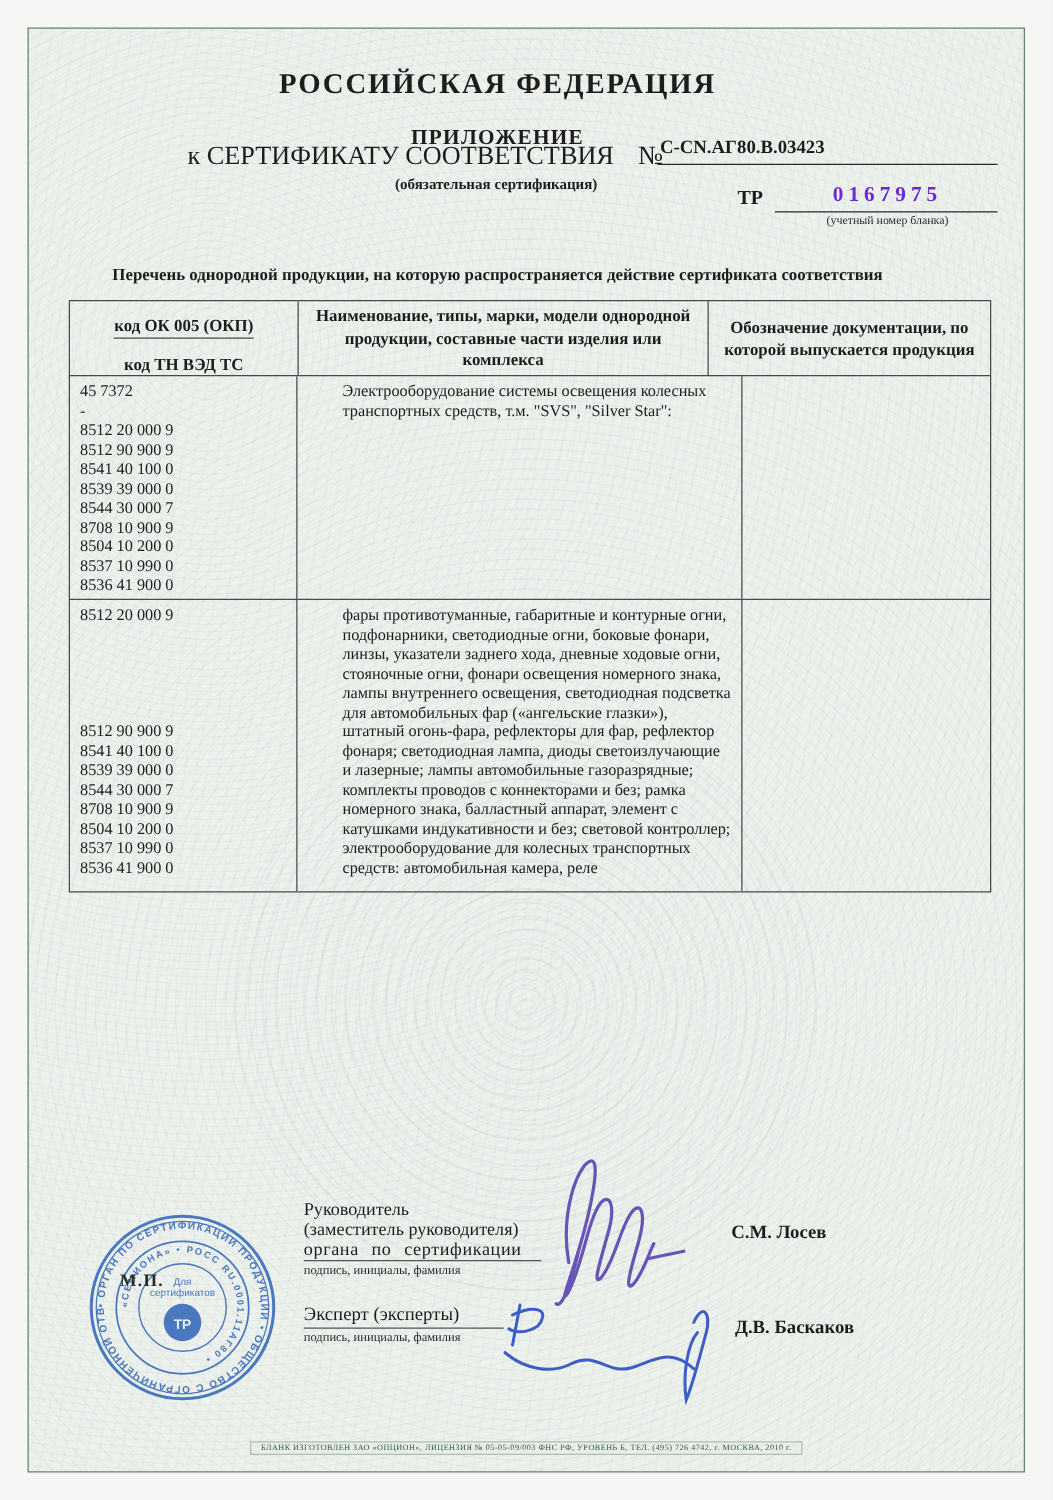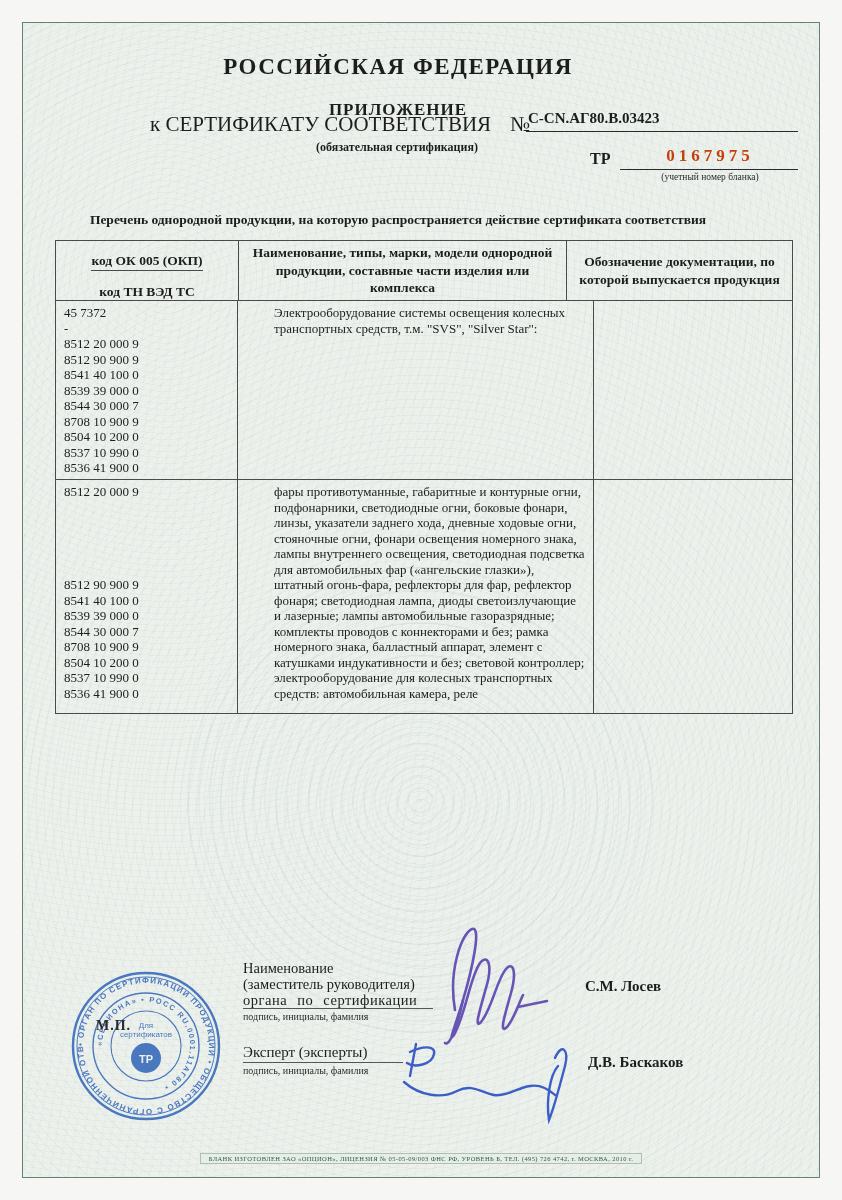--- a/index.html
+++ b/index.html
@@ -35,21 +35,21 @@
   .t-center{position:absolute;left:0;width:796px;text-align:center;}
   .country{top:54px;font-size:23px;font-weight:bold;letter-spacing:1.5px;}
   .annex{top:100px;font-size:17px;font-weight:bold;letter-spacing:1px;}
   .certline{position:absolute;top:112px;left:150px;font-size:21px;font-weight:normal;white-space:nowrap;}
   .certnum{position:absolute;top:110px;left:528px;width:270px;font-size:15px;font-weight:bold;text-align:left;}
   .rule{position:absolute;border-bottom:1.4px solid #2a2a2a;}
   .subcert{top:140px;left:17px;width:760px;font-size:12px;font-weight:bold;}
   .trlabel{position:absolute;top:150px;left:590px;font-size:16px;font-weight:bold;}
   .blanknum{
     position:absolute;top:146px;left:622px;width:176px;text-align:center;
-    font-size:17px;font-weight:bold;letter-spacing:4px;color:#c2410c;
+    font-size:17px;font-weight:bold;letter-spacing:4px;color:#6d28d9;
   }
   .blankcap{position:absolute;top:172px;left:622px;width:176px;text-align:center;font-size:9.5px;color:#2c2c2c;}
   .listcap{top:212px;font-size:13.5px;font-weight:bold;}
   
   .tbl{position:absolute;left:55px;top:240px;width:736px;border:1.3px solid #4a4a4a;}
   .thead{display:flex;height:59px;border-bottom:1.3px solid #4a4a4a;}
   .th{font-size:13.5px;font-weight:bold;text-align:center;display:flex;align-items:center;justify-content:center;line-height:1.3;}
   .th1{width:182px;border-right:1.3px solid #4a4a4a;display:flex;flex-direction:column;}
   .th1 > div{flex:1;display:flex;align-items:center;justify-content:center;font-size:13.5px;font-weight:bold;margin-top:12px;}
   .th1 > div:first-child{border-bottom:1px solid #4a4a4a;}
@@ -142,21 +142,21 @@
       <div class="codeline">8708 10 900 9</div>
       <div class="codeline">8504 10 200 0</div>
       <div class="codeline">8537 10 990 0</div>
       <div class="codeline">8536 41 900 0</div>
     </div>
     <div class="td2">фары противотуманные, габаритные и контурные огни, подфонарники, светодиодные огни, боковые фонари, линзы, указатели заднего хода, дневные ходовые огни, стояночные огни, фонари освещения номерного знака, лампы внутреннего освещения, светодиодная подсветка для автомобильных фар («ангельские глазки»), штатный огонь-фара, рефлекторы для фар, рефлектор фонаря; светодиодная лампа, диоды светоизлучающие и лазерные; лампы автомобильные газоразрядные; комплекты проводов с коннекторами и без; рамка номерного знака, балластный аппарат, элемент с катушками индукативности и без; световой контроллер; электрооборудование для колесных транспортных средств: автомобильная камера, реле</div>
     <div class="td3"></div>
   </div>
 </div>
 
-<div class="sig-label" style="left:243px;top:960px;">Наименование</div>
+<div class="sig-label" style="left:243px;top:960px;">Руководитель</div>
 <div class="sig-label" style="left:243px;top:976px;">(заместитель руководителя)</div>
 <div class="sig-label just" style="left:243px;top:992px;">органа по сертификации</div>
 <div class="rule" style="top:1008px;left:243px;width:190px;border-color:#555;"></div>
 <div class="sig-caption" style="left:243px;top:1011px;">подпись, инициалы, фамилия</div>
 <div class="sig-name" style="left:565px;top:978px;">С.М. Лосев</div>
 
 <div class="sig-label" style="left:243px;top:1044px;font-size:15px;">Эксперт (эксперты)</div>
 <div class="rule" style="top:1062px;left:243px;width:160px;border-color:#555;"></div>
 <div class="sig-caption" style="left:243px;top:1065px;">подпись, инициалы, фамилия</div>
 <div class="sig-name" style="left:568px;top:1054px;">Д.В. Баскаков</div>

